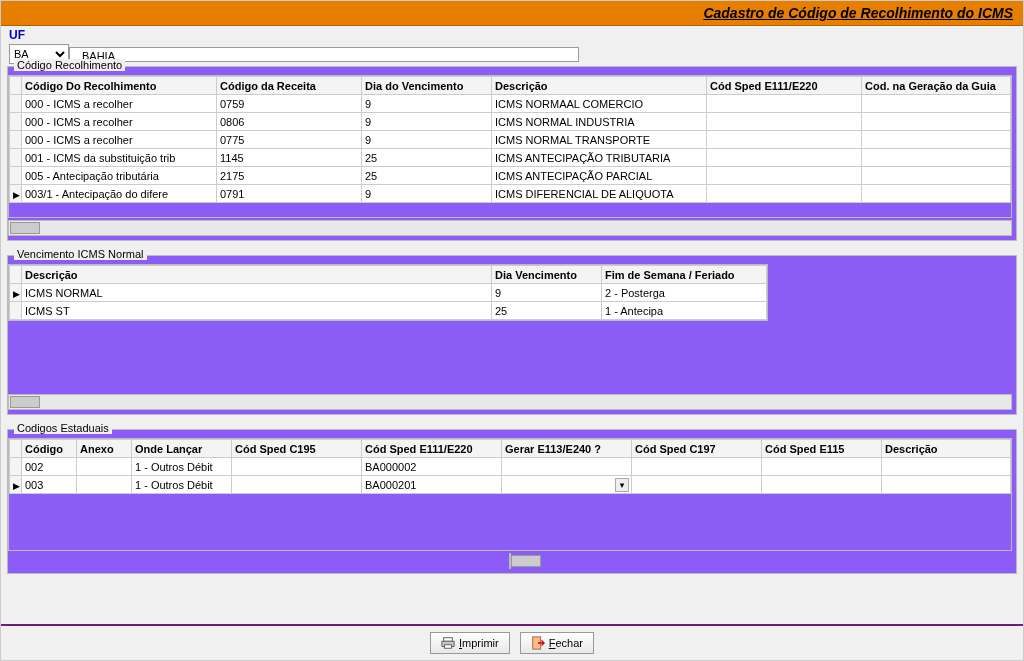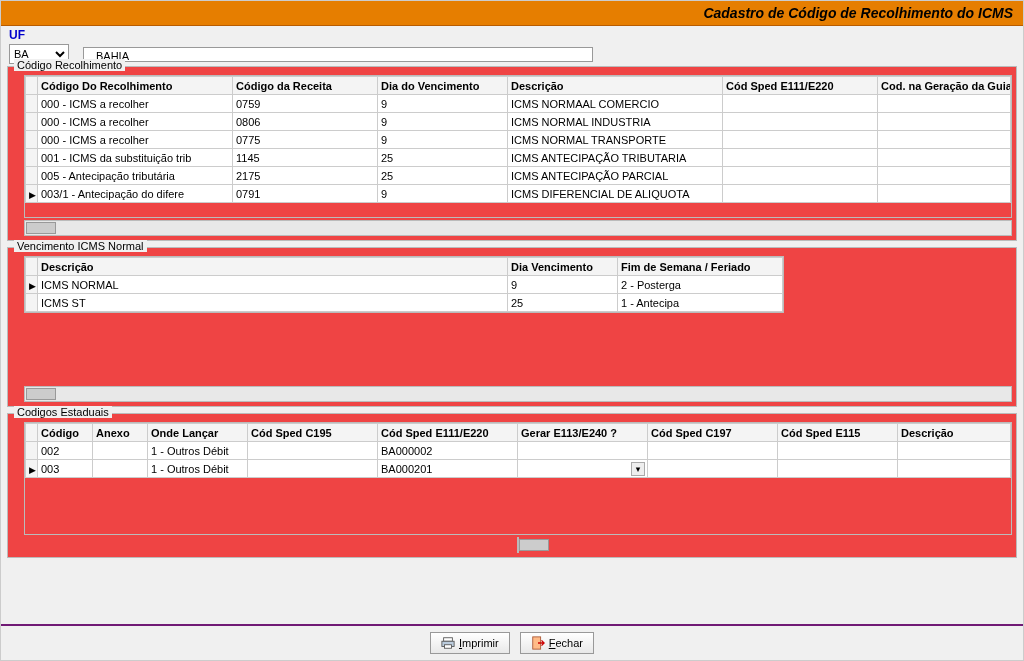--- a/index.html
+++ b/index.html
@@ -1,22 +1,22 @@
 <!DOCTYPE html>
 <html><head>
 <meta charset="utf-8">
 <style>
   * { box-sizing: border-box; }
   html, body { margin: 0; padding: 0; font-family: Tahoma, Arial, sans-serif; font-size: 11px; background: #f0f0f0; color: #000; }
   .window { width: 1024px; height: 661px; background: #f0f0f0; border: 1px solid #ccc; display: flex; flex-direction: column; }
-  .titlebar { background: #e67e00; color: #000; font-weight: bold; font-size: 14px; font-style: italic; text-align: right; padding: 4px 10px 4px 4px; border-bottom: 1px solid #b85c00; }
+  .titlebar { background: #e67e00; color: #000; font-weight: bold; font-size: 14px; font-style: italic; text-align: right; padding: 4px 10px 4px 4px; border-bottom: 1px solid #b85c00; text-decoration: underline; }
   .uf-label { color: #0000cc; font-weight: bold; font-size: 12px; margin-bottom: 2px; }
   .uf-select { width: 60px; height: 20px; font-size: 11px; border: 1px solid #999; background: #fff; }
   .uf-name { flex: 0 0 510px; height: 15px; border: 1px solid #999; background: #fff; padding: 2px 12px; }
-  .groupbox { margin: 2px 6px 2px 6px; border: 1px solid #bbb; position: relative; padding: 8px 4px 4px 16px; background: #ef4444; }
+  .groupbox { margin: 2px 6px 10px 6px; border: 1px solid #bbb; position: relative; padding: 8px 4px 4px 0; background: #8b5cf6; }
   .groupbox-title { position: absolute; top: -8px; left: 6px; background: #f0f0f0; padding: 0 3px; font-size: 11px; }
   .highlight-grid { border: 2px solid #d90000; }
   table.grid { border-collapse: collapse; width: 100%; background: #fff; table-layout: fixed; }
   table.grid th, table.grid td { border: 1px solid #ccc; padding: 1px 3px; text-align: left; font-size: 11px; white-space: nowrap; overflow: hidden; text-overflow: clip; height: 18px; vertical-align: middle; }
   table.grid th { background: #f4f4f4; font-weight: bold; }
   .num { text-align: right; }
   .rowmark-col { width: 12px; padding: 0; text-align: center; background: #f4f4f4; border-right: 1px solid #ccc; }
   .rowmark { font-size: 9px; }
   .scroll-wrap { overflow: hidden; border: 1px solid #bbb; }
   .hscroll { height: 16px; background: #e8e8e8; border: 1px solid #bbb; margin-top: 2px; position: relative; }
@@ -32,21 +32,21 @@
 </style>
 </head>
 <body>
 
 <div class="window">
 
   <div class="titlebar">Cadastro de Código de Recolhimento do ICMS</div>
 
   <div style="padding:2px 8px 0 8px;">
     <div class="uf-label">UF</div>
-    <div style="display:flex; gap:14px; align-items:center;">
+    <div style="display:flex; gap:0; align-items:center;">
       <select class="uf-select">
         <option>BA</option>
       </select>
       <div class="uf-name">BAHIA</div>
     </div>
   </div>
 
   <div class="groupbox grid-area" style="height:175px;">
     <span class="groupbox-title">Código Recolhimento</span>
     <div class="scroll-wrap" style="flex:1;">

